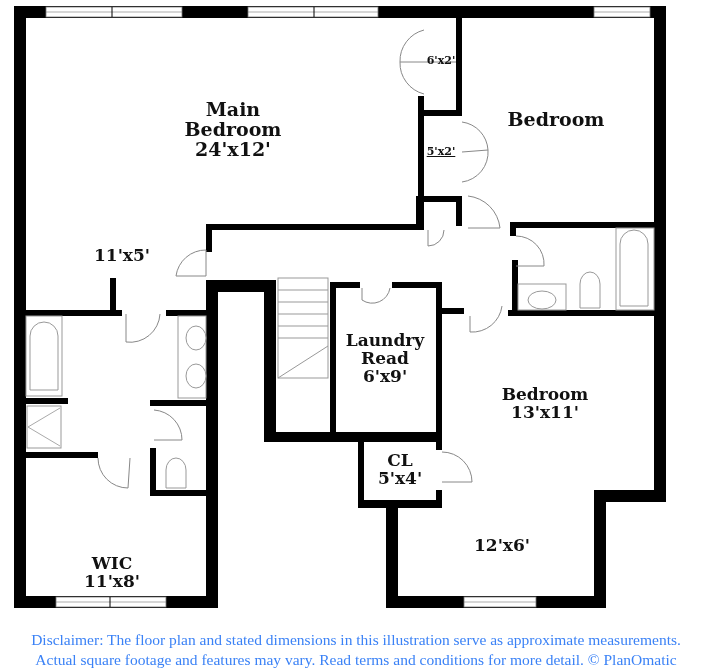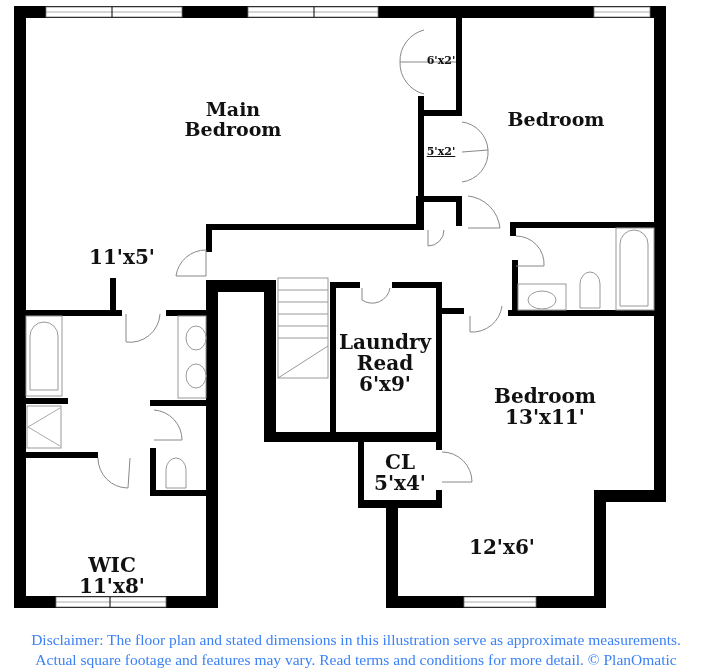--- a/index.html
+++ b/index.html
@@ -5,21 +5,21 @@
   html,body{margin:0;padding:0;background:#fff;}
   body{width:704px;height:672px;position:relative;overflow:hidden;font-family:"DejaVu Serif","Liberation Serif",serif;}
   #plan{position:absolute;left:0;top:0;width:704px;height:625px;}
   .wall{fill:#000;}
   .thin{fill:none;stroke:#888;stroke-width:1;}
   .fix{fill:#fff;stroke:#999;stroke-width:1;}
   .win{fill:#fff;stroke:#777;stroke-width:0.8;}
   .lbl{position:absolute;text-align:center;font-weight:bold;color:#111;line-height:1.05;white-space:nowrap;transform:translateX(-50%);}
   .big{font-size:19px;margin-top:8px;}
   .sm{font-size:11px;}
-  .md{font-size:20px;}
+  .md{font-size:17px;}
   #disclaimer{position:absolute;left:4px;top:630px;width:704px;text-align:center;font-family:"Liberation Serif",serif;font-size:15.5px;line-height:20px;color:#3b82f6;}
 </style>
 </head>
 <body>
 
 <svg id="plan" viewBox="0 0 704 625" xmlns="http://www.w3.org/2000/svg">
 
   <g>
     <rect class="wall" x="14" y="6" width="652" height="12"></rect>
     <rect class="wall" x="14" y="6" width="12" height="602"></rect>
@@ -145,20 +145,21 @@
     <ellipse class="fix" cx="542" cy="300" rx="14" ry="9"></ellipse>
     <path class="fix" d="M580 308 L580 284 A10 12 0 0 1 600 284 L600 308 Z"></path>
     <rect class="fix" x="616" y="228" width="38" height="82"></rect>
     <path class="fix" d="M620 306 L620 244 A14 14 0 0 1 648 244 L648 306 Z"></path>
   </g>
 </svg>
 
 <div class="lbl big" style="left:233px;top:92px;">
   <div>Main</div>
   <div>Bedroom</div>
+  <div>24'x12'</div>
 </div>
 <div class="lbl big" style="left:556px;top:102px;">
   <div>Bedroom</div>
 </div>
 <div class="lbl sm" style="left:441px;top:55px;">
   <div>6'x2'</div>
 </div>
 <div class="lbl sm" style="left:441px;top:146px;text-decoration:underline;">
   <div>5'x2'</div>
 </div>

